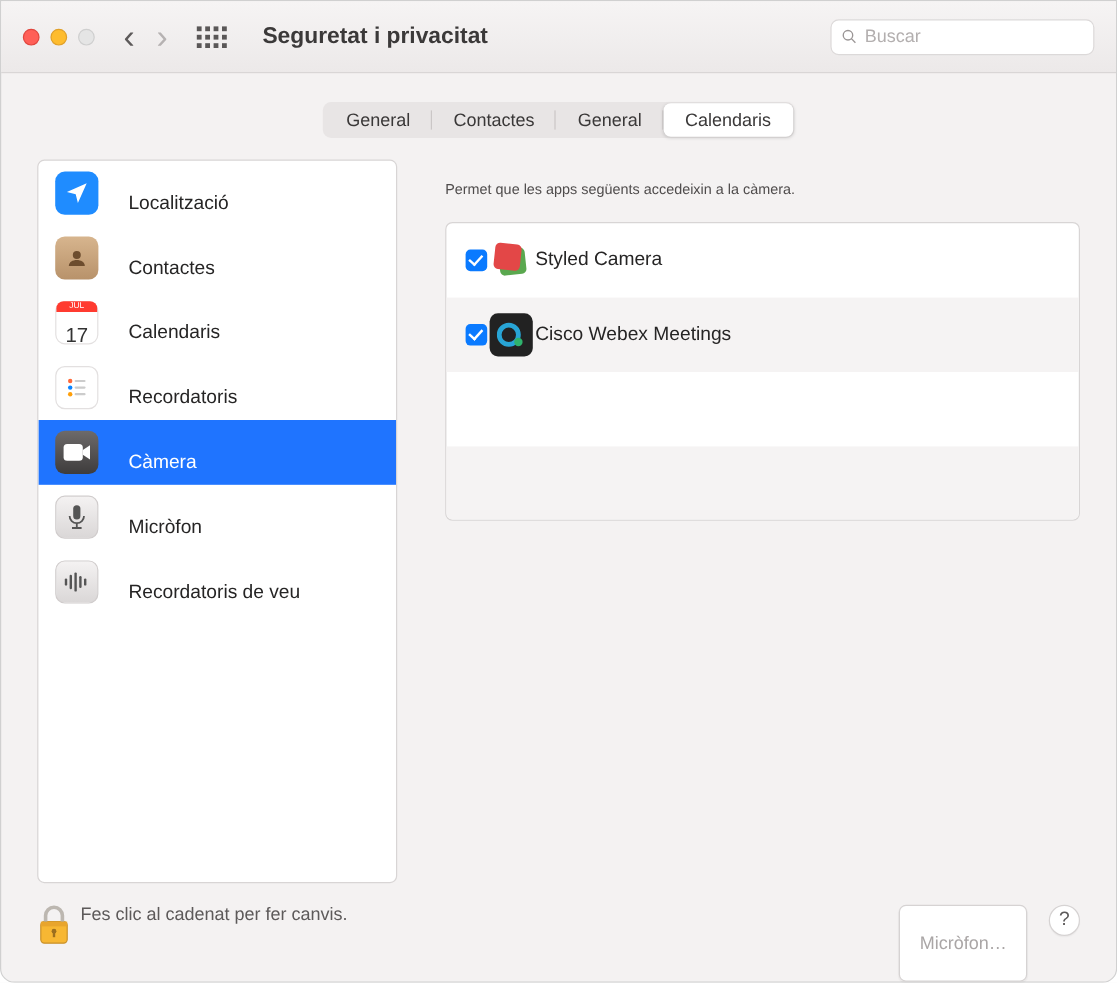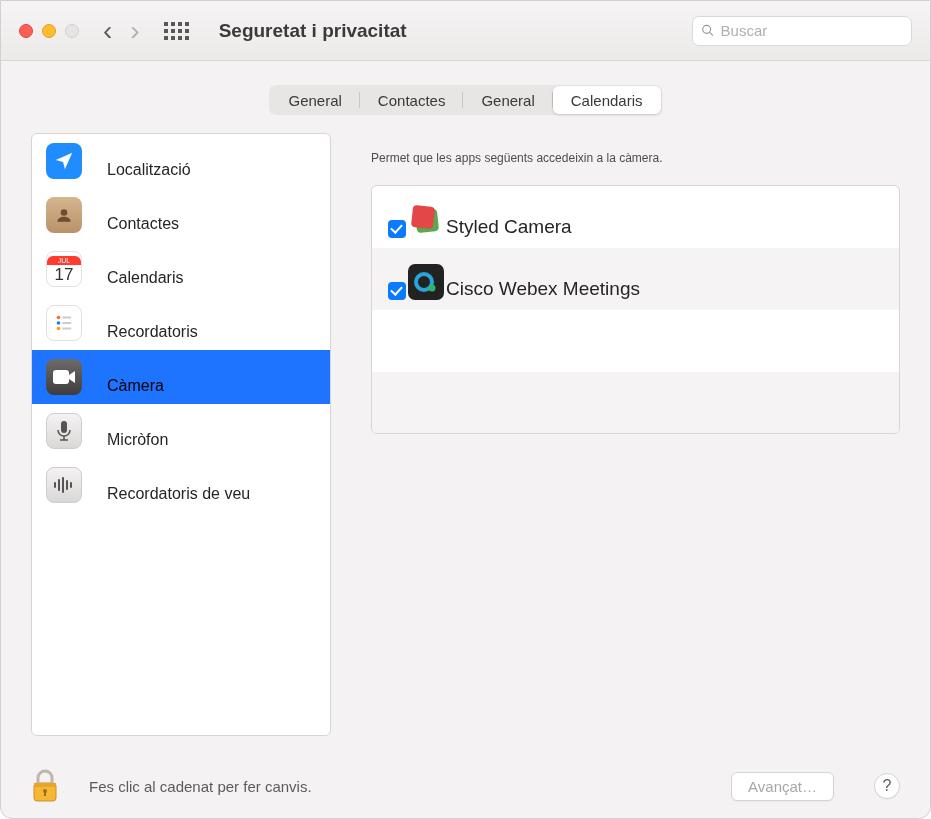--- a/index.html
+++ b/index.html
@@ -150,21 +150,21 @@
       display: flex;
       align-items: flex-end;
       gap: 25px;
       padding: 9px 12px 9px 14px;
       font-size: 16px;
       color: #262525;
       cursor: default;
     }
     .side-item.selected {
       background: #1f74ff;
-      color: #000000;
+      color: #ffffff;
     }
     .side-icon {
       width: 36px;
       height: 36px;
       border-radius: 8px;
       display: flex;
       align-items: center;
       justify-content: center;
       flex-shrink: 0;
     }
@@ -183,24 +183,24 @@
     .app-list {
       margin: 0 0 0 24px;
       background: #fff;
       border: 1px solid #d8d5d5;
       border-radius: 6px;
       height: 249px;
       overflow: hidden;
     }
     .app-row {
       display: flex;
-      align-items: flex-end;
+      align-items: center;
       gap: 2px;
       padding: 10px 16px;
-      font-size: 19px;
+      font-size: 16px;
       color: #262525;
       height: 62px;
     }
     .app-row.alt { background: #f5f3f3; }
     .check {
       width: 18px;
       height: 18px;
       border-radius: 4px;
       background: #0a7aff;
       position: relative;
@@ -220,23 +220,22 @@
     .app-icon {
       width: 36px;
       height: 36px;
       border-radius: 7px;
       flex-shrink: 0;
     }
 
     .footer {
       height: 64px;
       display: flex;
-      align-items: center;
       padding: 0 30px;
-      gap: 30px;
+      gap: 8px;
       font-size: 15px;
       color: #5d5a5a;
     }
     .lock-icon { width: 28px; height: 34px; }
     .adv-btn {
       margin-left: auto;
       background: #fff;
       border: 1px solid #d6d3d3;
       border-radius: 6px;
       padding: 5px 16px;
@@ -327,21 +326,21 @@
                 <circle cx="12" cy="9" r="4"></circle>
                 <path d="M4 20c0-4 4-6 8-6s8 2 8 6z"></path>
               </svg>
           </div>
           <span>Contactes</span>
         </div>
 
         <div class="side-item">
           <div class="side-icon" style="background:#fff;border:1px solid #e3e0e0;font-size:7px;line-height:1;text-align:center;flex-direction:column">
             <div style="background:#ff3b30;color:#fff;width:100%;border-radius:6px 6px 0 0;padding:1px 0">JUL</div>
-            <div style="font-size:17px;color:#333;font-weight:300;padding-top:1px">17</div>
+            <div style="font-size:17px;color:#333;font-weight:300;padding-top:11px">17</div>
           </div>
           <span>Calendaris</span>
         </div>
 
         <div class="side-item">
           <div class="side-icon" style="background:#fff;border:1px solid #e3e0e0">
             <svg width="22" height="22" viewBox="0 0 24 24">
                 <circle cx="6" cy="6" r="2" fill="#ff6a3a"></circle>
                 <circle cx="6" cy="12" r="2" fill="#0a84ff"></circle>
                 <circle cx="6" cy="18" r="2" fill="#ff9f0a"></circle>
@@ -424,17 +423,17 @@
 
   <div class="footer">
     <svg class="lock-icon" viewBox="0 0 28 34">
       <rect x="3" y="14" width="22" height="18" rx="3" fill="#f7b733" stroke="#c9912a"></rect>
       <rect x="3" y="14" width="22" height="4" fill="#e8a52d"></rect>
       <path d="M7 14V9a7 7 0 0114 0v5" fill="none" stroke="#bcb7b0" stroke-width="3"></path>
       <circle cx="14" cy="22" r="2" fill="#9c6f1f"></circle>
       <rect x="13" y="22" width="2" height="5" fill="#9c6f1f"></rect>
     </svg>
     <span>Fes clic al cadenat per fer canvis.</span>
-    <button class="adv-btn">Avançat…</button>
+    <button class="adv-btn">Micròfon…</button>
     <div class="help-btn">?</div>
   </div>
 
 </div>
 
 </body></html>

